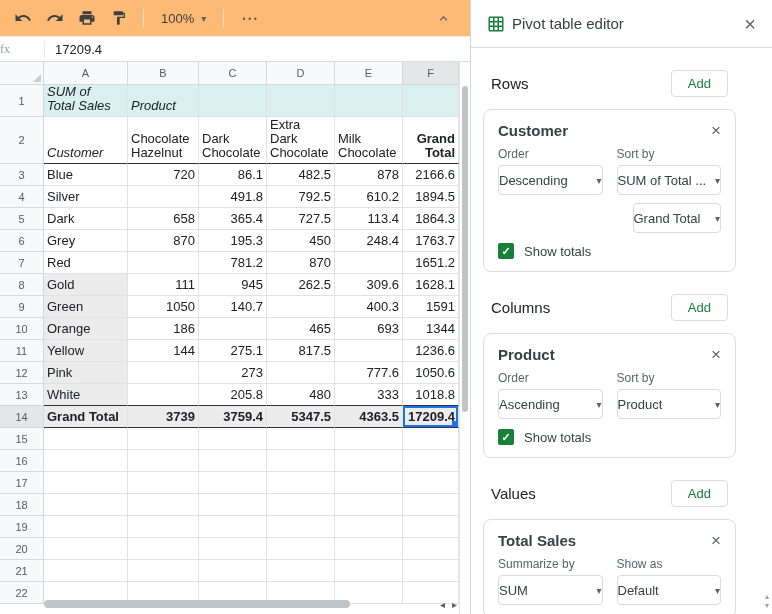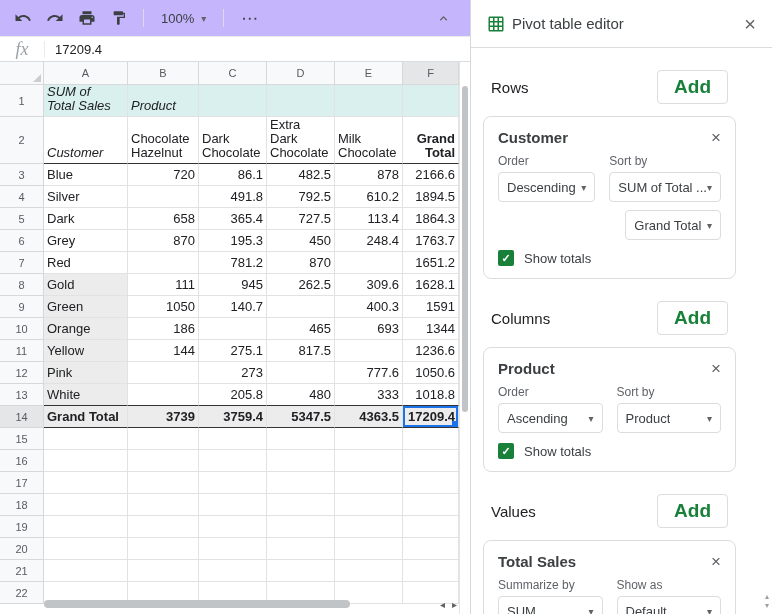--- a/index.html
+++ b/index.html
@@ -1,29 +1,29 @@
 <!DOCTYPE html>
 <html><head>
 <meta charset="utf-8">
 <style>
   *{margin:0;padding:0;box-sizing:border-box}
   body{font-family:"Liberation Sans",sans-serif;background:#fff}
-  .app{position:relative;width:772px;height:614px;background:#c4b5fd;overflow:hidden;font-family:"Liberation Sans",sans-serif}
+  .app{position:relative;width:772px;height:614px;background:#fdba74;overflow:hidden;font-family:"Liberation Sans",sans-serif}
 
   
   .sheet{position:absolute;left:0;top:0;width:470px;height:614px;display:flex;flex-direction:column}
   .toolbar{height:36px;display:flex;align-items:center;padding:0 12px 0 8px;gap:2px;flex:none}
   .tbtn{border:none;background:none;width:30px;height:28px;display:flex;align-items:center;justify-content:center;color:#3c4043;cursor:pointer;border-radius:4px}
   .more{font-size:17px;color:#3c4043;letter-spacing:1px;width:34px}
   .tdiv{width:1px;height:18px;background:#dadce0;margin:0 7px}
   .zoom{display:flex;align-items:center;gap:7px;font-size:13px;color:#3c4043;padding:0 8px;height:28px;cursor:pointer}
   .dda{font-size:10px;color:#5f6368}
   .flex1{flex:1}
   .fbar{height:26px;border-top:1px solid #ebebeb;border-bottom:1px solid #d9dce0;display:flex;align-items:center;flex:none;background:#fff}
-  .fx{font-style:italic;color:#9aa0a6;font-size:18px;width:44px;text-align:center;font-family:"Liberation Serif",serif}
+  .fx{color:#9aa0a6;font-size:12px;width:44px;font-family:"Liberation Serif",serif}
   .fsep{width:1px;height:16px;background:#e8eaed}
   .fval{font-size:13px;color:#202124;padding-left:10px}
 
   .gridwrap{position:relative;flex:1;overflow:hidden;background:#fff}
   #grid{position:absolute;left:0;top:0;width:459px}
   .grow{display:grid;grid-template-columns:44px 84px 71px 68px 68px 68px 56px;height:22px}
   .ghead{height:23px}
   .r1{height:32px}
   .r2{height:47px}
   .gc{position:relative;border-right:1px solid #e2e2e2;border-bottom:1px solid #e2e2e2;font-size:13px;color:#202124;display:flex;align-items:center;padding:0 3px;overflow:hidden;line-height:14px}
@@ -47,28 +47,28 @@
   .harrows{position:absolute;right:13px;bottom:4px;display:flex;gap:7px;color:#5f6368;font-size:10px;line-height:10px}
 
   
   .panel{position:absolute;left:470px;top:0;width:302px;height:614px;border-left:1px solid #d5d8db;background:#fff;overflow:hidden}
   .phead{height:48px;display:flex;align-items:center;gap:7px;padding:0 16px;border-bottom:1px solid #dadce0}
   .ptitle{flex:1;font-size:15px;color:#3c4043}
   .xbtn{font-size:20px;color:#5f6368;background:none;border:none;cursor:pointer;line-height:20px}
   .pbody{padding:0 36px 0 12px}
   .sechead{display:flex;align-items:center;justify-content:space-between;margin:22px 0 12px;padding:0 8px}
   .sectitle{font-size:15px;color:#202124}
-  .addbtn{background:#fff;border:1px solid #dadce0;border-radius:4px;color:#188038;font-weight:bold;font-size:19px;padding:5px 16px;cursor:pointer}
+  .addbtn{background:#fff;border:1px solid #dadce0;border-radius:4px;color:#188038;font-weight:normal;font-size:13px;padding:5px 16px;cursor:pointer}
   .card{border:1px solid #dadce0;border-radius:8px;padding:12px 14px;margin-bottom:14px;background:#fff}
   .cardhead{display:flex;align-items:center;justify-content:space-between;margin-bottom:2px}
   .cardtitle{font-size:15px;font-weight:bold;color:#3c4043}
   .xsm{font-size:17px;color:#5f6368;background:none;border:none;cursor:pointer;line-height:17px}
   .cols2{display:grid;grid-template-columns:1fr 1fr;column-gap:14px}
   .lbl{font-size:12px;color:#5f6368;margin:6px 0 4px}
-  .dd{height:30px;border:1px solid #dadce0;border-radius:4px;display:flex;align-items:center;justify-content:space-between;padding:0 8px;font-size:13px;color:#3c4043;background:#fff;cursor:pointer;white-space:nowrap;overflow:hidden}
+  .dd{height:30px;border:1px solid #dadce0;border-radius:4px;display:flex;align-items:center;justify-content:space-between;padding:0 0;font-size:13px;color:#3c4043;background:#fff;cursor:pointer;white-space:nowrap;overflow:hidden}
   .dd>span:first-child{overflow:hidden;text-overflow:ellipsis}
   .dd2{margin-top:8px;margin-left:16px}
   .checkrow{display:flex;align-items:center;gap:10px;margin-top:10px}
   .cb{width:16px;height:16px;background:#188038;border-radius:2px;display:flex;align-items:center;justify-content:center;color:#fff;font-size:11px;font-weight:bold;cursor:pointer;flex:none}
   .cblabel{font-size:13px;color:#3c4043}
   .pscroll{position:absolute;right:3px;bottom:4px;display:flex;flex-direction:column;gap:1px;color:#9aa0a6;font-size:8px;line-height:8px;text-align:center}
 </style>
 </head>
 <body>
 

